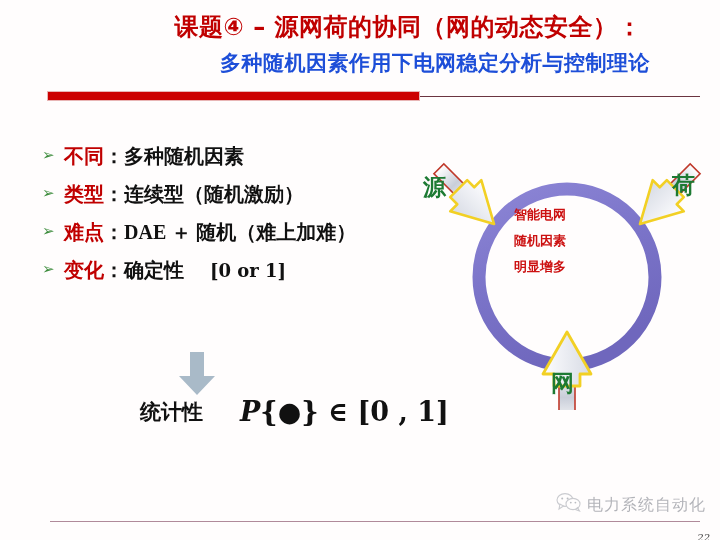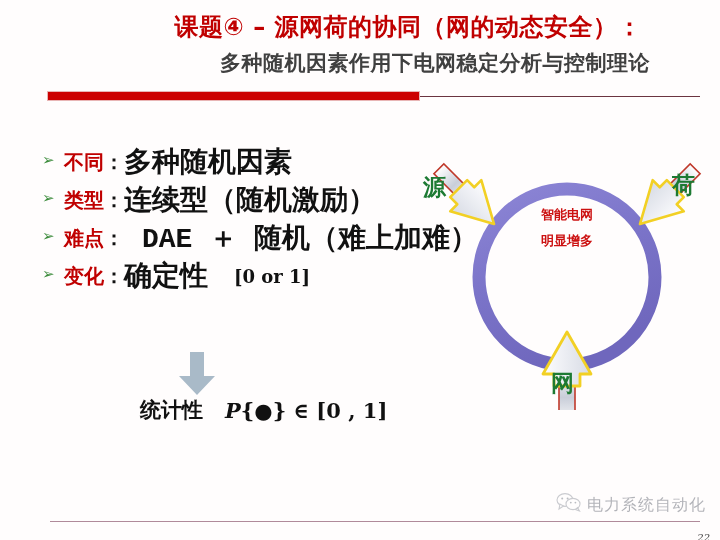--- a/index.html
+++ b/index.html
@@ -35,21 +35,21 @@
     letter-spacing: 0.5px;
     white-space: nowrap;
     line-height: 1.1;
   }
   #title-line-2 {
     position: absolute;
     right: 8px;
     top: 44px;
     font-size: 21px;
     font-weight: bold;
-    color: #404040;
+    color: #1d4ed8;
     letter-spacing: 0.5px;
     white-space: nowrap;
     line-height: 1.1;
   }
   #title-rule-thin {
     position: absolute;
     left: 47px;
     top: 88px;
     width: 653px;
     height: 1px;
@@ -94,26 +94,25 @@
   }
   .bullet-sep {
     color: #111111;
     font-weight: bold;
     font-size: 20px;
     vertical-align: middle;
   }
   .bullet-val {
     color: #111111;
     font-weight: bold;
-    font-size: 28px;
+    font-size: 20px;
     vertical-align: middle;
   }
   .bullet-val.serif {
-    font-family: Liberation Mono, monospace;
-    margin-left: 18px;
+    font-family: Liberation Serif, serif;
   }
   #bullet-row-continuation {
     position: relative;
     height: 40px;
     padding-left: 130px;
     white-space: nowrap;
   }
   #bullet-row-continuation .bullet-val {
     font-size: 20px;
   }
@@ -144,25 +143,25 @@
     white-space: nowrap;
   }
   #formula-label {
     font-size: 21px;
     font-weight: bold;
     color: #111111;
     vertical-align: middle;
   }
   #formula-expr {
     font-family: "DejaVu Serif", "Liberation Serif", serif;
-    font-size: 21px;
+    font-size: 27px;
     font-weight: bold;
     font-style: italic;
     color: #111111;
-    margin-left: 22px;
+    margin-left: 37px;
     vertical-align: middle;
   }
   #formula-expr .upright {
     font-style: normal;
   }
 
   
   #diagram {
     position: absolute;
     left: 410px;
@@ -184,21 +183,21 @@
   }
   #node-source { left: 13px; top: 32px; }
   #node-load   { left: 262px; top: 30px; }
   #node-grid   { left: 141px; top: 228px; }
 
   #center-text {
     position: absolute;
     left: 104px;
     top: 62px;
     width: 106px;
-    text-align: center;
+    text-align: left;
   }
   #center-text .center-line {
     font-size: 13px;
     font-weight: bold;
     color: #cc1111;
     line-height: 26px;
     white-space: nowrap;
   }
 
   
@@ -313,20 +312,21 @@
       <polygon points="-6,-24 36,0 -6,24 -6,13 -18,13 -18,-13 -6,-13" fill="url(#arrowFill)" stroke="#f2d024" stroke-width="2.8" stroke-linejoin="round"></polygon>
     </g>
   </svg>
 
   <div class="node-label" id="node-source">源</div>
   <div class="node-label" id="node-load">荷</div>
   <div class="node-label" id="node-grid">网</div>
 
   <div id="center-text">
     <div class="center-line">智能电网</div>
+    <div class="center-line">随机因素</div>
     <div class="center-line">明显增多</div>
   </div>
 
 </div>
 
 <div id="footer-rule"></div>
 
 <div id="watermark">
   <span>
     <svg width="26" height="20" viewBox="0 0 26 20">

